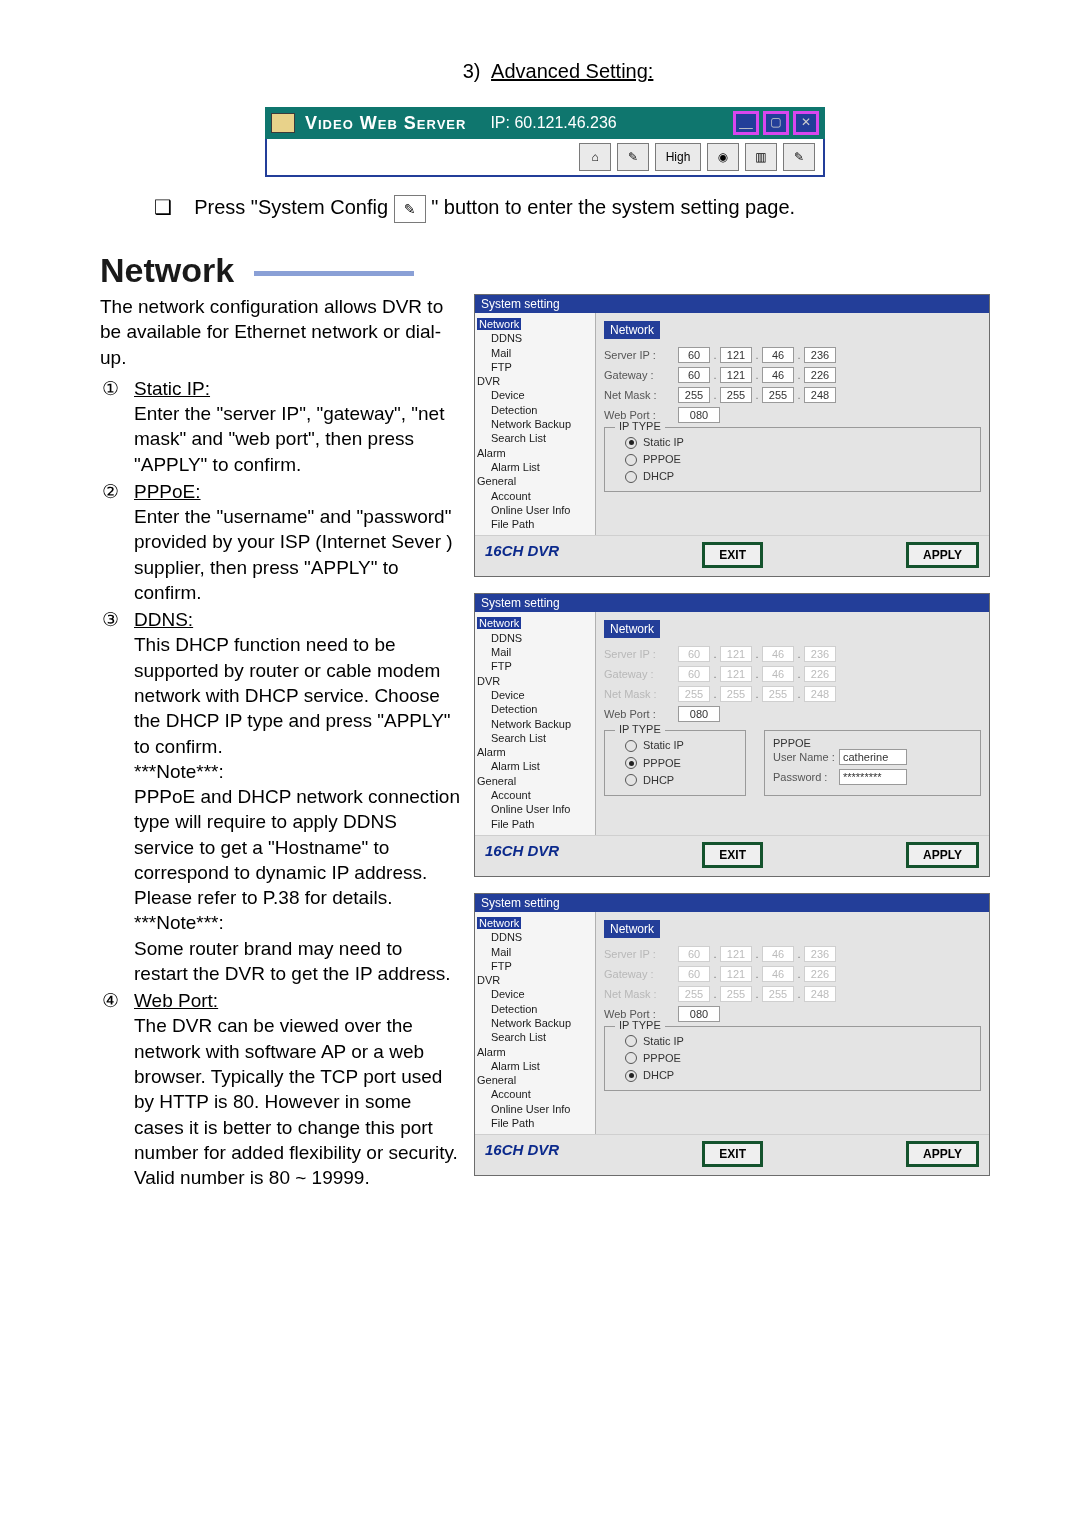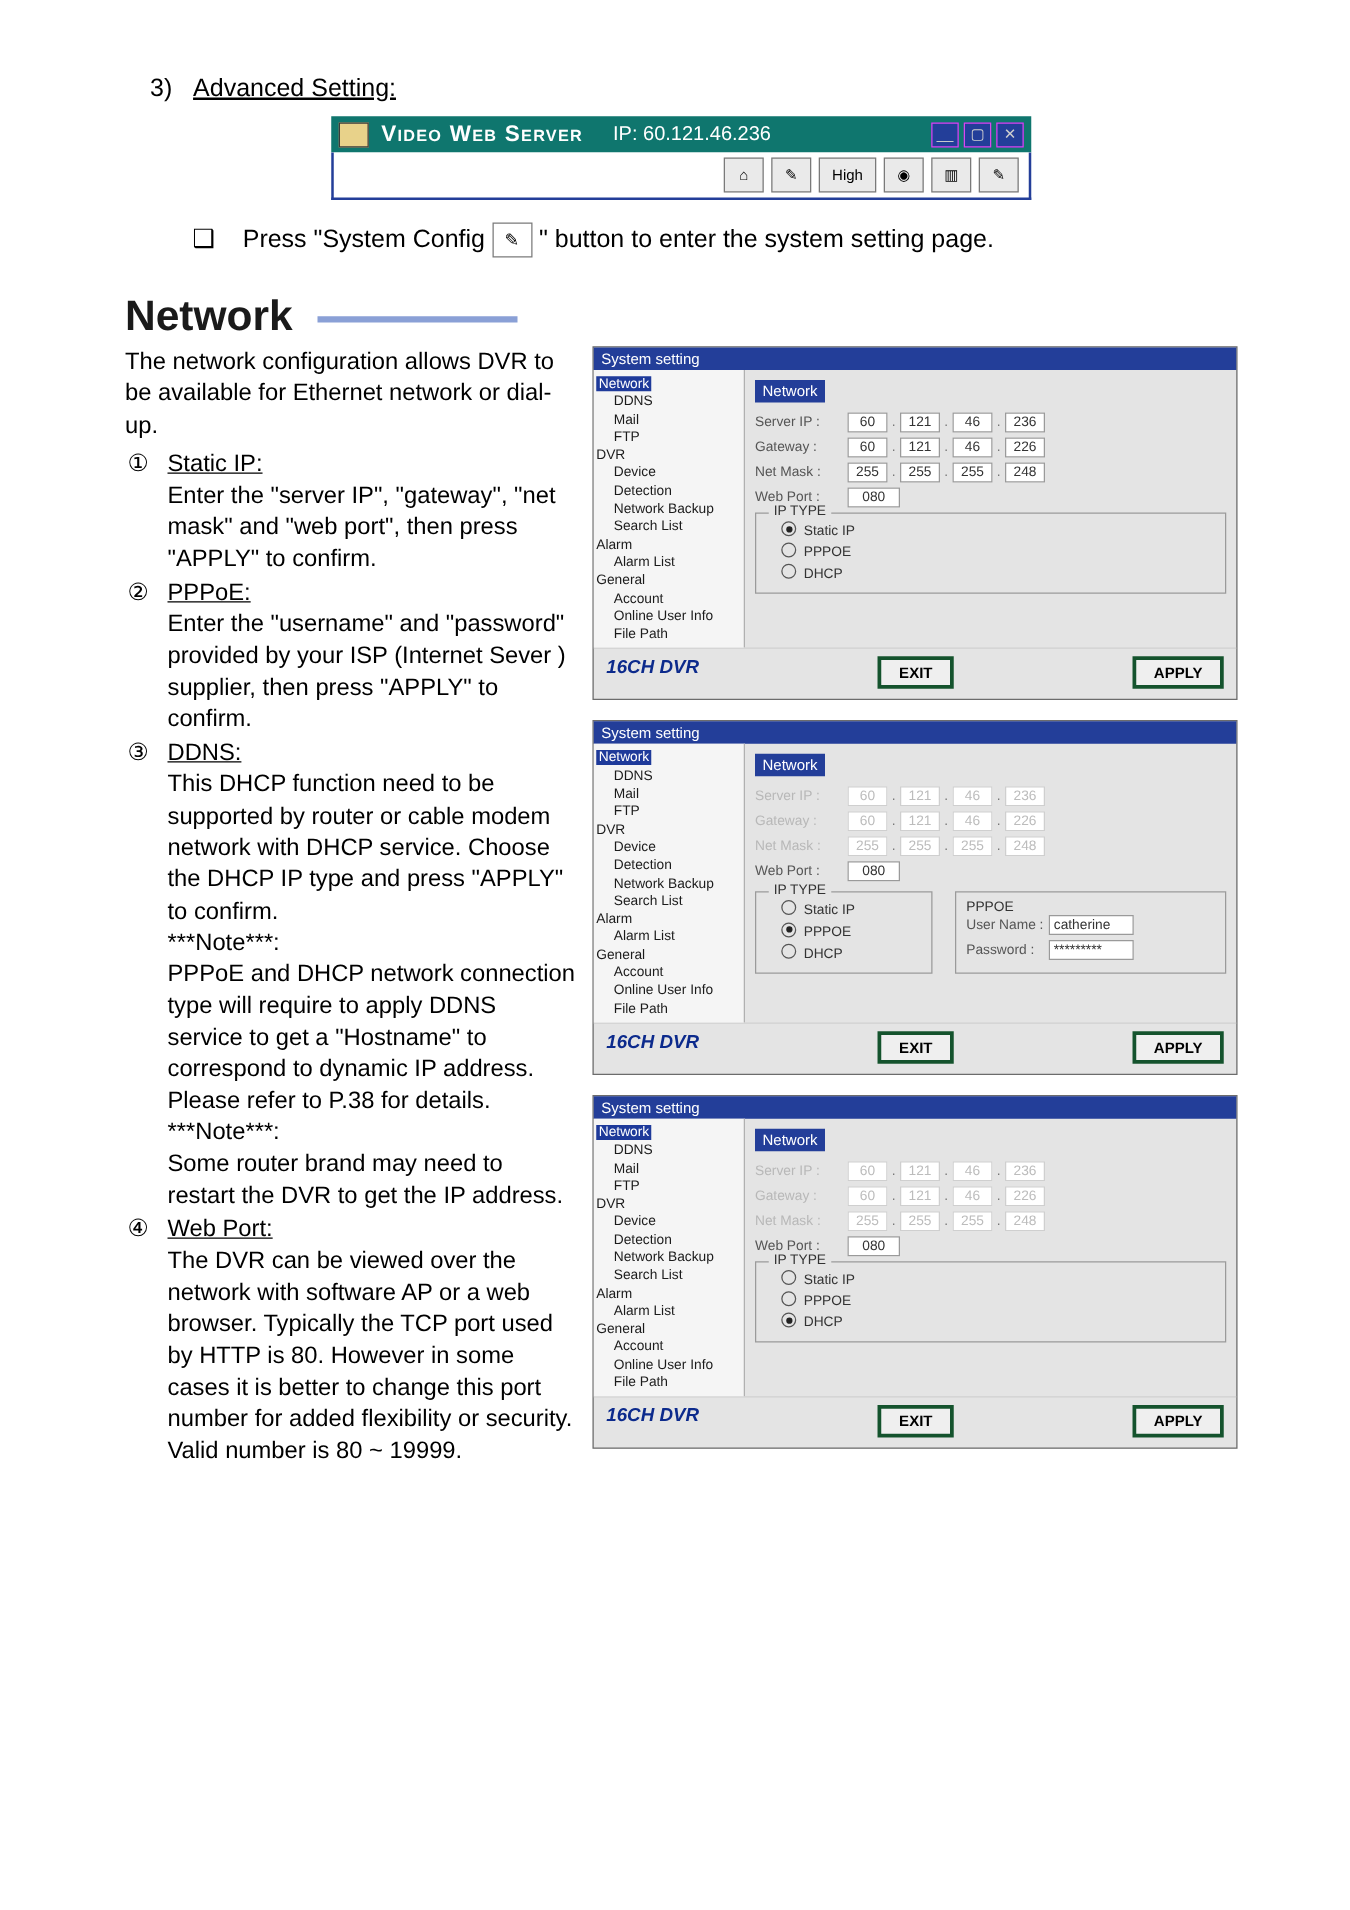--- a/index.html
+++ b/index.html
@@ -9,21 +9,22 @@
     font-family: Arial, Helvetica, sans-serif;
     font-size: 20px;
     color: #000;
     width: 1080px;
   }
   .page {
     padding: 60px 90px 40px 100px;
   }
   .section-step {
     margin-left: 20px;
-    margin-bottom: 10px;
+    margin-bottom: 24px;
+    text-align: center;
   }
   .section-step .num {
     display: inline-block;
     width: 30px;
   }
   .underline { text-decoration: underline; }
 
   .titlebar-wrap {
     margin: 0 auto 18px auto;
     width: 560px;
@@ -52,21 +53,21 @@
     margin-left: 24px;
     font-size: 16px;
   }
   .titlebar .winbtns {
     margin-left: auto;
     display: flex;
     gap: 4px;
   }
   .winbtn {
     width: 20px; height: 18px;
-    border: 1px solid #d946ef;
+    border: 3px solid #d946ef;
     background: #233e99;
     color: #cfcfcf;
     font-size: 12px;
     line-height: 16px;
     text-align: center;
   }
   .toolbar {
     background: #fff;
     border-left: 2px solid #233e99;
     border-right: 2px solid #233e99;
@@ -181,21 +182,21 @@
   .flabel.dis { color:#b8b8b8; }
   .ipbox {
     width:30px;text-align:center;border:1px solid #9a9a9a;background:#fff;margin:0 2px;font-size:11px;padding:1px 0;
   }
   .ipbox.dis{color:#bcbcbc;border-color:#cfcfcf;}
   .dot{width:6px;text-align:center;color:#777;}
   .fieldset {
     border:1px solid #9a9a9a;padding:6px 20px;margin-top:4px;position:relative;
   }
   .fieldset .legend{position:absolute;top:-8px;left:10px;background:#e4e4e4;padding:0 4px;font-size:11px;}
-  .radio-row{display:flex;align-items:flex-start;font-size:11px;line-height:1.55;}
+  .radio-row{display:flex;align-items:center;font-size:11px;line-height:1.55;}
   .radio-dot{width:10px;height:10px;border-radius:50%;border:1px solid #555;margin-right:6px;display:inline-flex;align-items:center;justify-content:center;}
   .radio-dot.sel::after{content:"";width:5px;height:5px;border-radius:50%;background:#222;}
   .pgroup{display:flex;gap:18px;}
   .pppoe-box{border:1px solid #9a9a9a;padding:6px 8px;margin-top:4px;position:relative;}
   .inp{border:1px solid #9a9a9a;background:#fff;font-size:11px;padding:1px 3px;width:60px;}
 
   .sysfoot{
     display:flex;justify-content:space-between;padding:6px 10px 8px 10px;
     border-top:1px solid #cfcfcf;
   }

